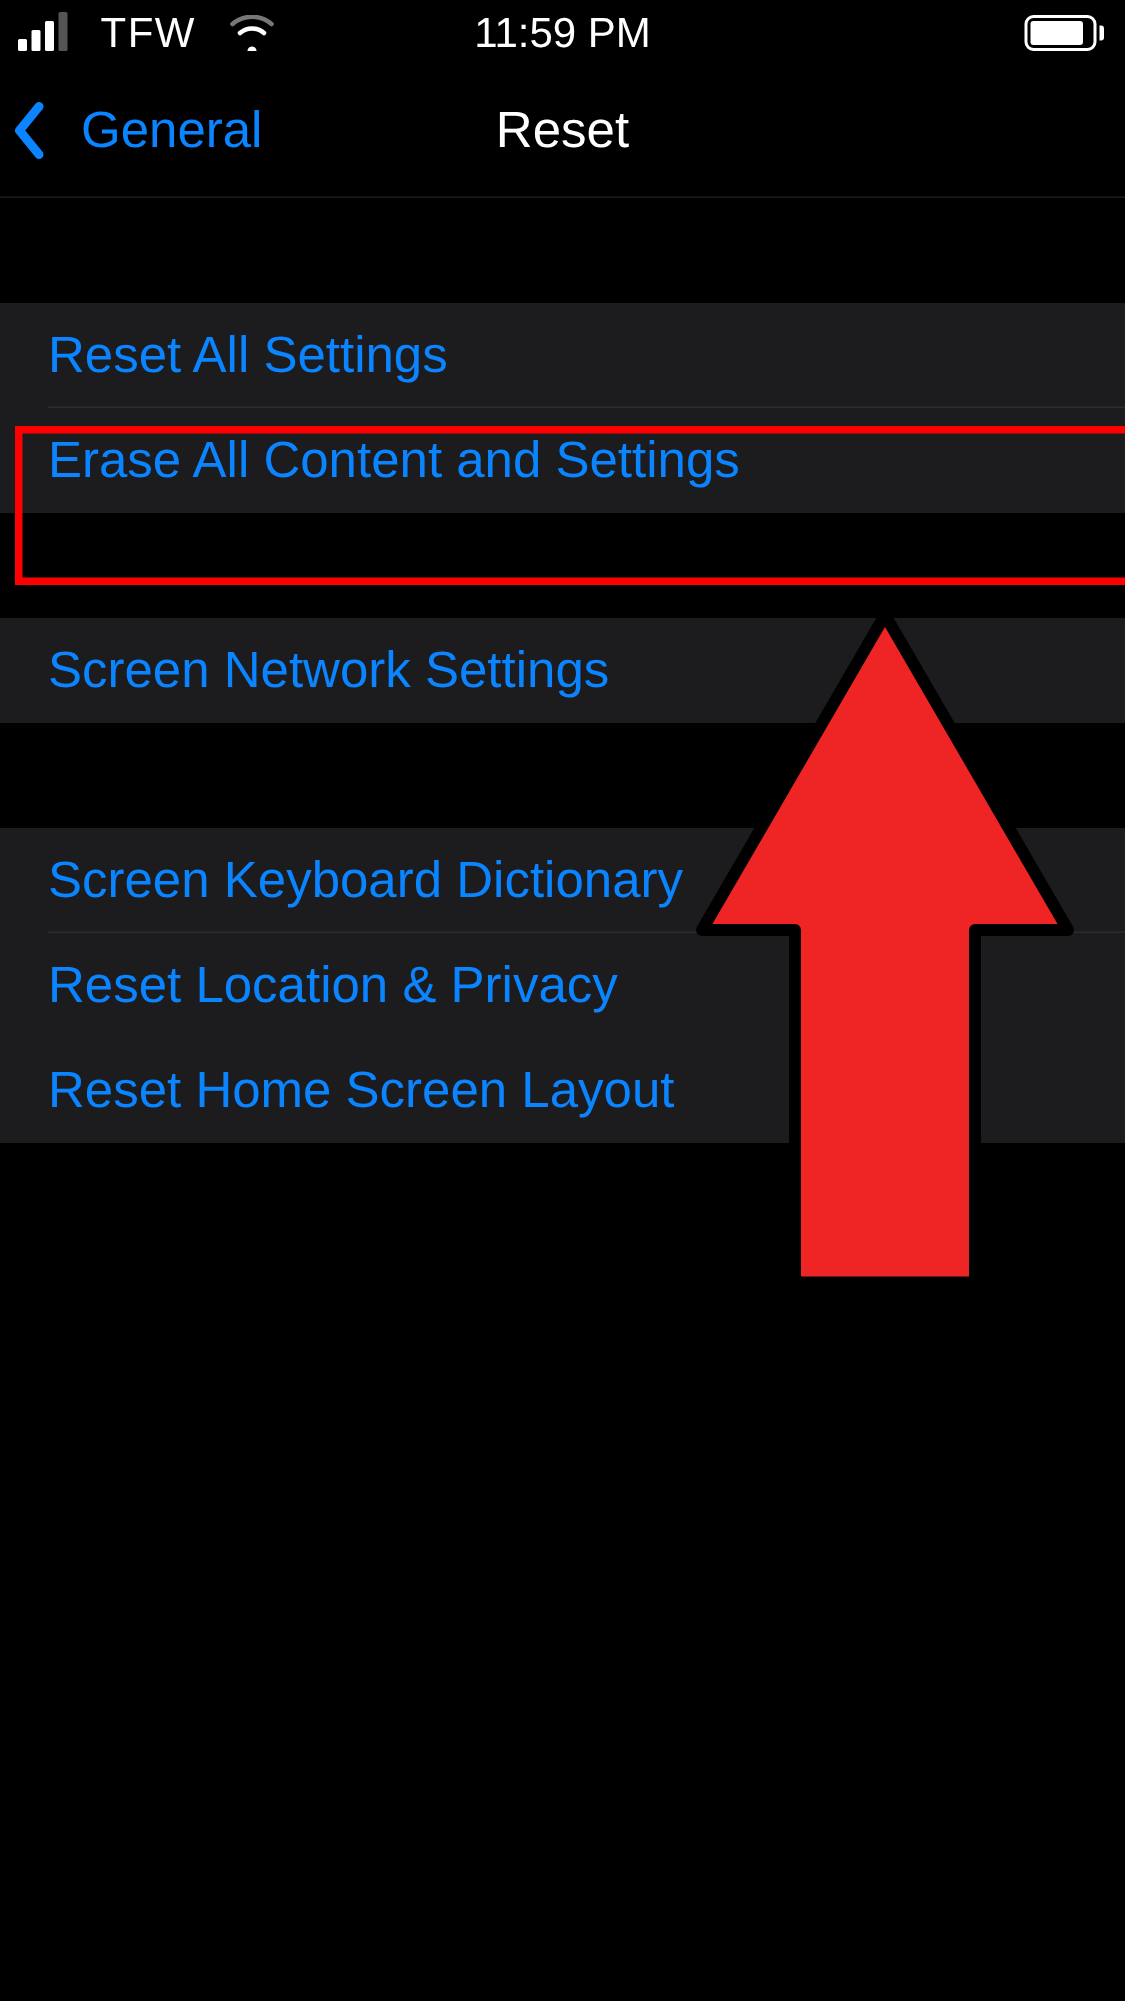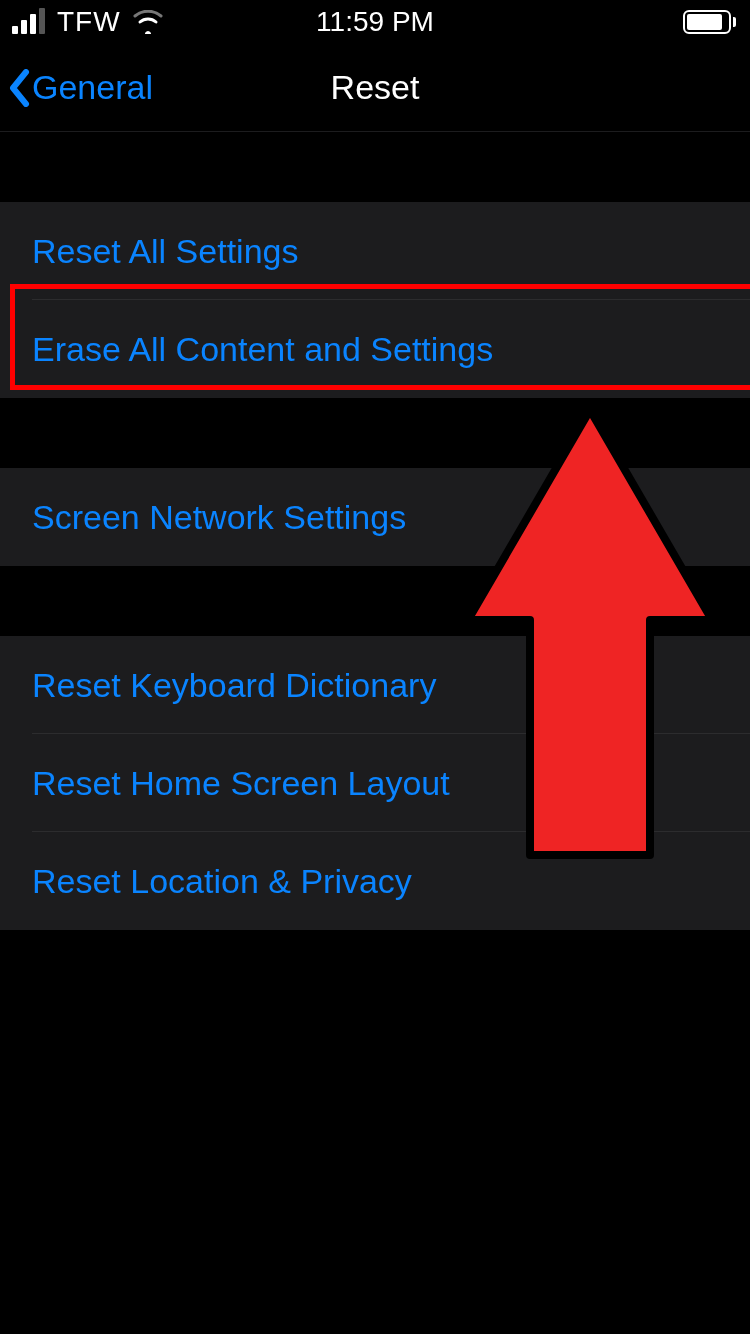--- a/index.html
+++ b/index.html
@@ -3,50 +3,50 @@
   <meta charset="utf-8">
   <style>
     * { margin:0; padding:0; box-sizing:border-box; -webkit-font-smoothing:antialiased; }
     html,body{ width:750px; height:1334px; background:#000; overflow:hidden;
       font-family:-apple-system,"SF Pro Text","Helvetica Neue",Arial,sans-serif; color:#fff; }
     .screen{ position:relative; width:750px; height:1334px; background:#000; }
 
     
     .status-bar{ position:relative; height:44px; width:100%; display:flex; align-items:center;
       justify-content:space-between; padding:0 14px 0 12px; font-size:28px; font-weight:400;}
-    .status-left{ display:flex; align-items:center; gap:12px; }
+    .status-left{ display:flex; align-items:center; gap:22px; }
     .signal{ display:flex; align-items:flex-end; gap:3px; height:24px;}
     .signal span{ width:6px; background:#fff; border-radius:1px; display:inline-block;}
     .signal span:nth-child(1){height:8px;}
     .signal span:nth-child(2){height:14px;}
     .signal span:nth-child(3){height:20px;}
     .signal span:nth-child(4){height:26px; background:#555;}
     .carrier{ font-size:28px; letter-spacing:1px; }
     .wifi-icon svg{ display:block;}
     .clock{ position:absolute; left:50%; transform:translateX(-50%); font-size:28px; font-weight:500;}
     .status-right{ display:flex; align-items:center;}
     .battery{ display:flex; align-items:center; gap:2px;}
     .battery-body{ width:48px; height:24px; border:2.5px solid #fff; border-radius:6px; padding:2px;}
     .battery-fill{ height:100%; width:88%; background:#fff; border-radius:2px;}
     .battery-cap{ width:3px; height:10px; background:#fff; border-radius:0 2px 2px 0;}
 
     
     .nav-bar{ position:relative; height:88px; display:flex; align-items:center; justify-content:center;
       border-bottom:1px solid #1c1c1e; background:#000;}
-    .nav-back{ position:absolute; left:8px; display:flex; align-items:flex-end; gap:2px; cursor:pointer;}
+    .nav-back{ position:absolute; left:8px; display:flex; align-items:flex-start; gap:24px; cursor:pointer;}
     .chevron-left{ width:22px; height:38px; }
     .chevron-left svg{display:block;}
     .nav-back-label{ color:#0a84ff; font-size:34px; }
     .nav-title{ color:#fff; font-size:34px; font-weight:400; }
 
     
     .content{ width:100%; }
     .group-spacer{ height:70px; background:#000;}
     .group{ background:#1c1c1e;}
-    .cell{ height:98px; display:flex; align-items:center; padding:0 32px; cursor:pointer; position:relative;}
+    .cell{ height:70px; display:flex; align-items:center; padding:0 32px; cursor:pointer; position:relative;}
     .cell-label{ color:#0a84ff; font-size:34px; font-weight:400;}
     .sep{ position:absolute; bottom:0; left:32px; right:0; height:1px; background:#2c2c2e;}
     .cell:last-child .sep{ display:none;}
 
     
     .highlight-box{ position:absolute; left:10px; top:284px; width:740px; height:106px;
       border:5px solid #f00; background:transparent; border-right:none; pointer-events:none;}
     .big-arrow{ position:absolute; left:460px; top:400px; width:260px; height:470px; pointer-events:none;}
     .big-arrow svg{display:block;}
   </style>
@@ -116,30 +116,30 @@
       <div class="cell">
         <span class="cell-label">Screen Network Settings</span>
 
       </div>
     </div>
 
     <div class="group-spacer"></div>
 
     <div class="group">
       <div class="cell">
-        <span class="cell-label">Reset Keyboard Dictionary</span>
-        <div class="sep"></div>
-      </div>
-      <div class="cell">
-        <span class="cell-label">Reset Home Screen Layout</span>
+        <span class="cell-label">Screen Keyboard Dictionary</span>
         <div class="sep"></div>
       </div>
       <div class="cell">
         <span class="cell-label">Reset Location &amp; Privacy</span>
 
+      </div>
+      <div class="cell">
+        <span class="cell-label">Reset Home Screen Layout</span>
+        <div class="sep"></div>
       </div>
     </div>
 
   </div>
 
   <div class="highlight-box"></div>
   <div class="big-arrow">
     <svg width="260" height="470" viewBox="0 0 260 470">
       <polygon points="130,10 252,220 190,220 190,455 70,455 70,220 8,220" fill="#ef2424" stroke="#000" stroke-width="8" stroke-linejoin="round"></polygon>
     </svg>

